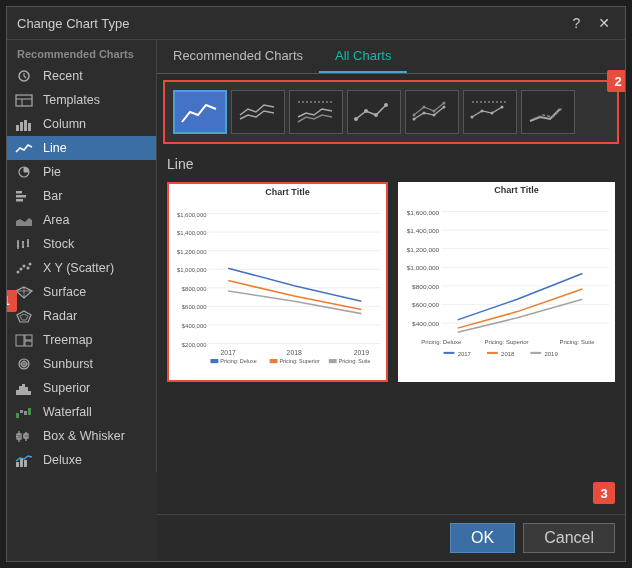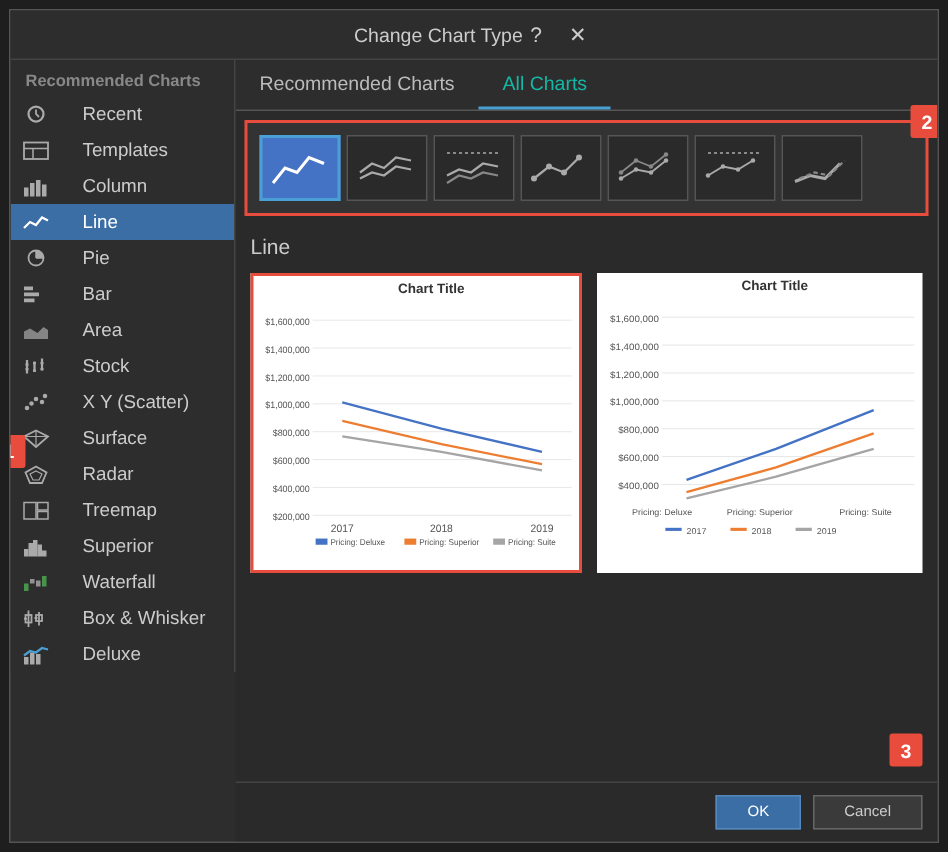--- a/index.html
+++ b/index.html
@@ -22,21 +22,21 @@
       display: flex;
       flex-direction: column;
       color: #ccc;
       position: relative;
     }
 
     .title-bar {
       background: #2d2d2d;
       padding: 6px 10px;
       display: flex;
-      justify-content: center;
+      justify-content: space-between;
       align-items: center;
       border-bottom: 1px solid #444;
       flex-shrink: 0;
     }
 
     .title-bar-left {
       font-size: 13px;
       color: #ccc;
     }
 
@@ -74,21 +74,21 @@
       font-size: 11px;
       color: #888;
       font-weight: bold;
     }
 
     .sidebar-item {
       display: flex;
       align-items: center;
       padding: 5px 8px;
       cursor: pointer;
-      gap: 22px;
+      gap: 10px;
       color: #ccc;
       font-size: 12.5px;
     }
     .sidebar-item.active {
       background: #3a6ea5;
       color: #fff;
     }
 
     .sidebar-icon {
       width: 18px;
@@ -261,21 +261,21 @@
       border-top: 1px solid #444;
       flex-shrink: 0;
     }
 
     .dialog-btn {
       padding: 5px 20px;
       background: #3a3a3a;
       border: 1px solid #666;
       color: #ccc;
       cursor: pointer;
-      font-size: 10px;
+      font-size: 16px;
     }
     .dialog-btn.primary {
       background: #3a6ea5;
       border-color: #5588bb;
       color: #fff;
     }
 
     
     svg { overflow: visible; }
   </style>
@@ -428,20 +428,31 @@
           <span class="sidebar-icon">
             <svg width="18" height="13" viewBox="0 0 18 13">
               <rect x="1" y="1" width="8" height="11" fill="none" stroke="#aaa" stroke-width="1"></rect>
               <rect x="10" y="1" width="7" height="5" fill="none" stroke="#aaa" stroke-width="1"></rect>
               <rect x="10" y="7" width="7" height="5" fill="none" stroke="#aaa" stroke-width="1"></rect>
             </svg>
           </span>
           <span>Treemap</span>
         </div>
 
+        <div class="sidebar-item">
+          <span class="sidebar-icon">
+            <svg width="18" height="13" viewBox="0 0 18 13">
+              <circle cx="9" cy="6" r="5" fill="none" stroke="#aaa" stroke-width="1.2"></circle>
+              <circle cx="9" cy="6" r="2.5" fill="none" stroke="#aaa" stroke-width="1.2"></circle>
+              <line x1="9" y1="1" x2="9" y2="11" stroke="#aaa" stroke-width="0.8"></line>
+              <line x1="4" y1="6" x2="14" y2="6" stroke="#aaa" stroke-width="0.8"></line>
+            </svg>
+          </span>
+          <span>Sunburst</span>
+        </div>
 
         <div class="sidebar-item">
           <span class="sidebar-icon">
             <svg width="18" height="13" viewBox="0 0 18 13">
               <rect x="1" y="8" width="3" height="5" fill="#aaa"></rect>
               <rect x="4" y="4" width="3" height="9" fill="#aaa"></rect>
               <rect x="7" y="2" width="3" height="11" fill="#aaa"></rect>
               <rect x="10" y="5" width="3" height="8" fill="#aaa"></rect>
               <rect x="13" y="9" width="3" height="4" fill="#aaa"></rect>
             </svg>

